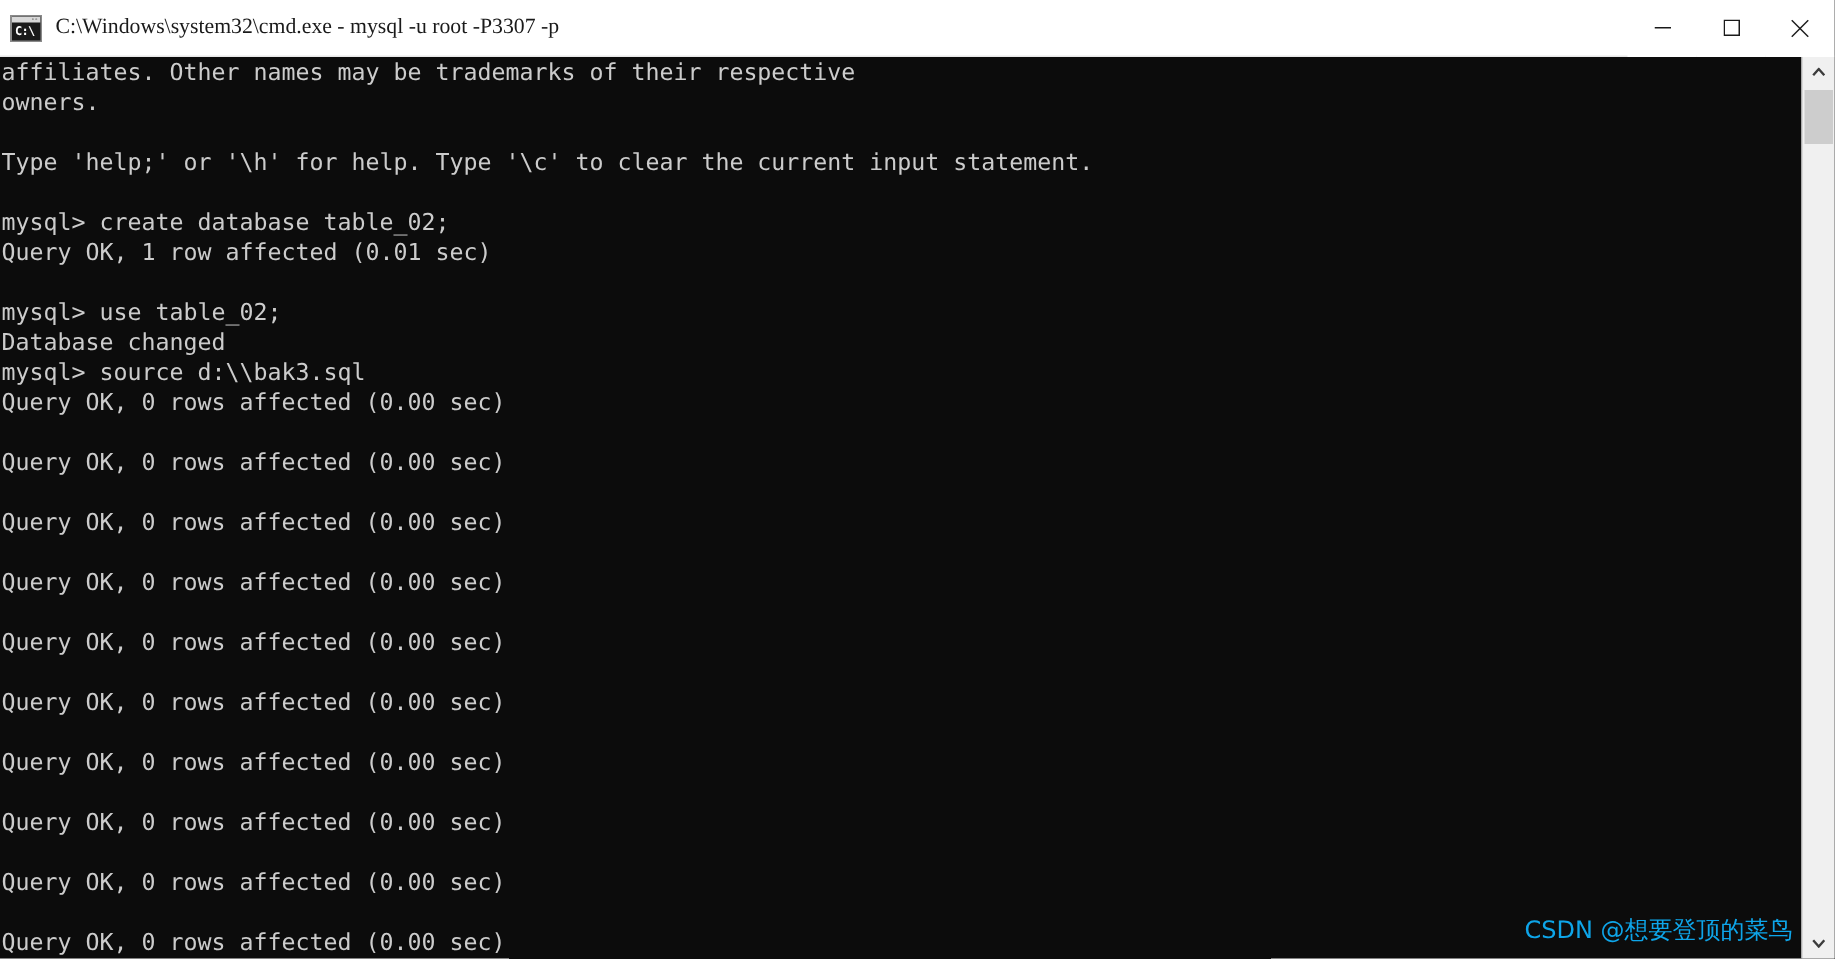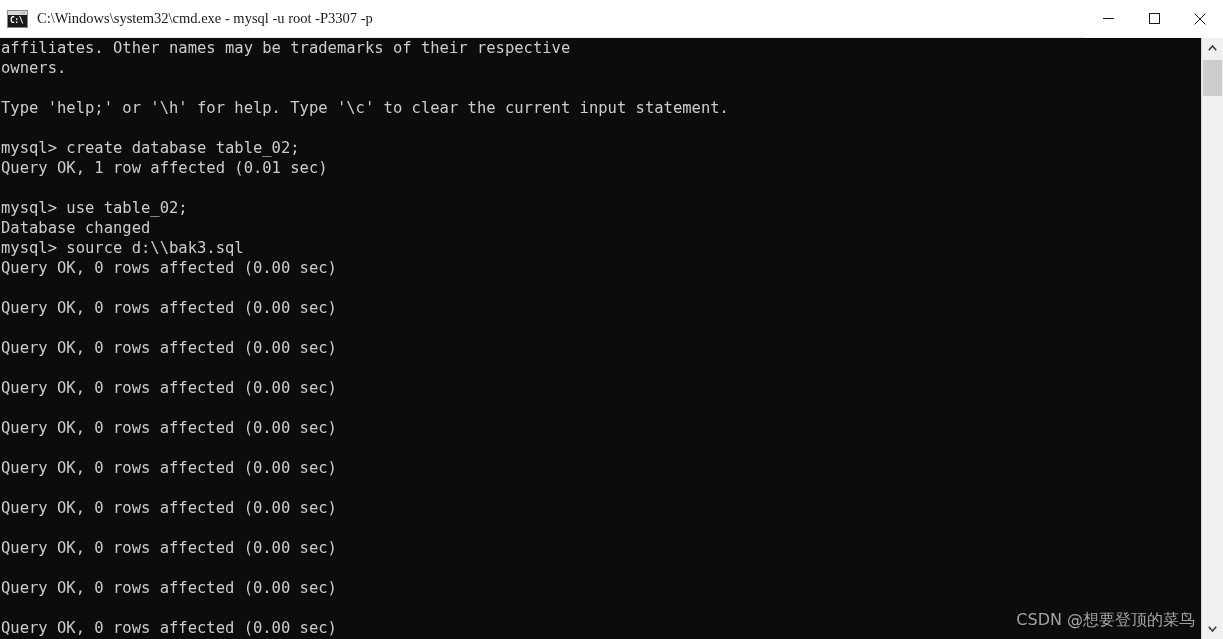--- a/index.html
+++ b/index.html
@@ -118,21 +118,21 @@
     left:0; top:20px;
     width:21px; bottom:20px;
     background:#f0f0f0;
   }
 
   
   #watermark {
     position:absolute;
     right:28px; bottom:8px;
     font-size:16px;
-    color:#a3a3a3;
+    color:#0ea5e9;
     font-family:"DejaVu Sans", sans-serif;
     white-space:nowrap;
     pointer-events:none;
   }
 </style>
 </head>
 <body>
 
 <div id="window">
 

